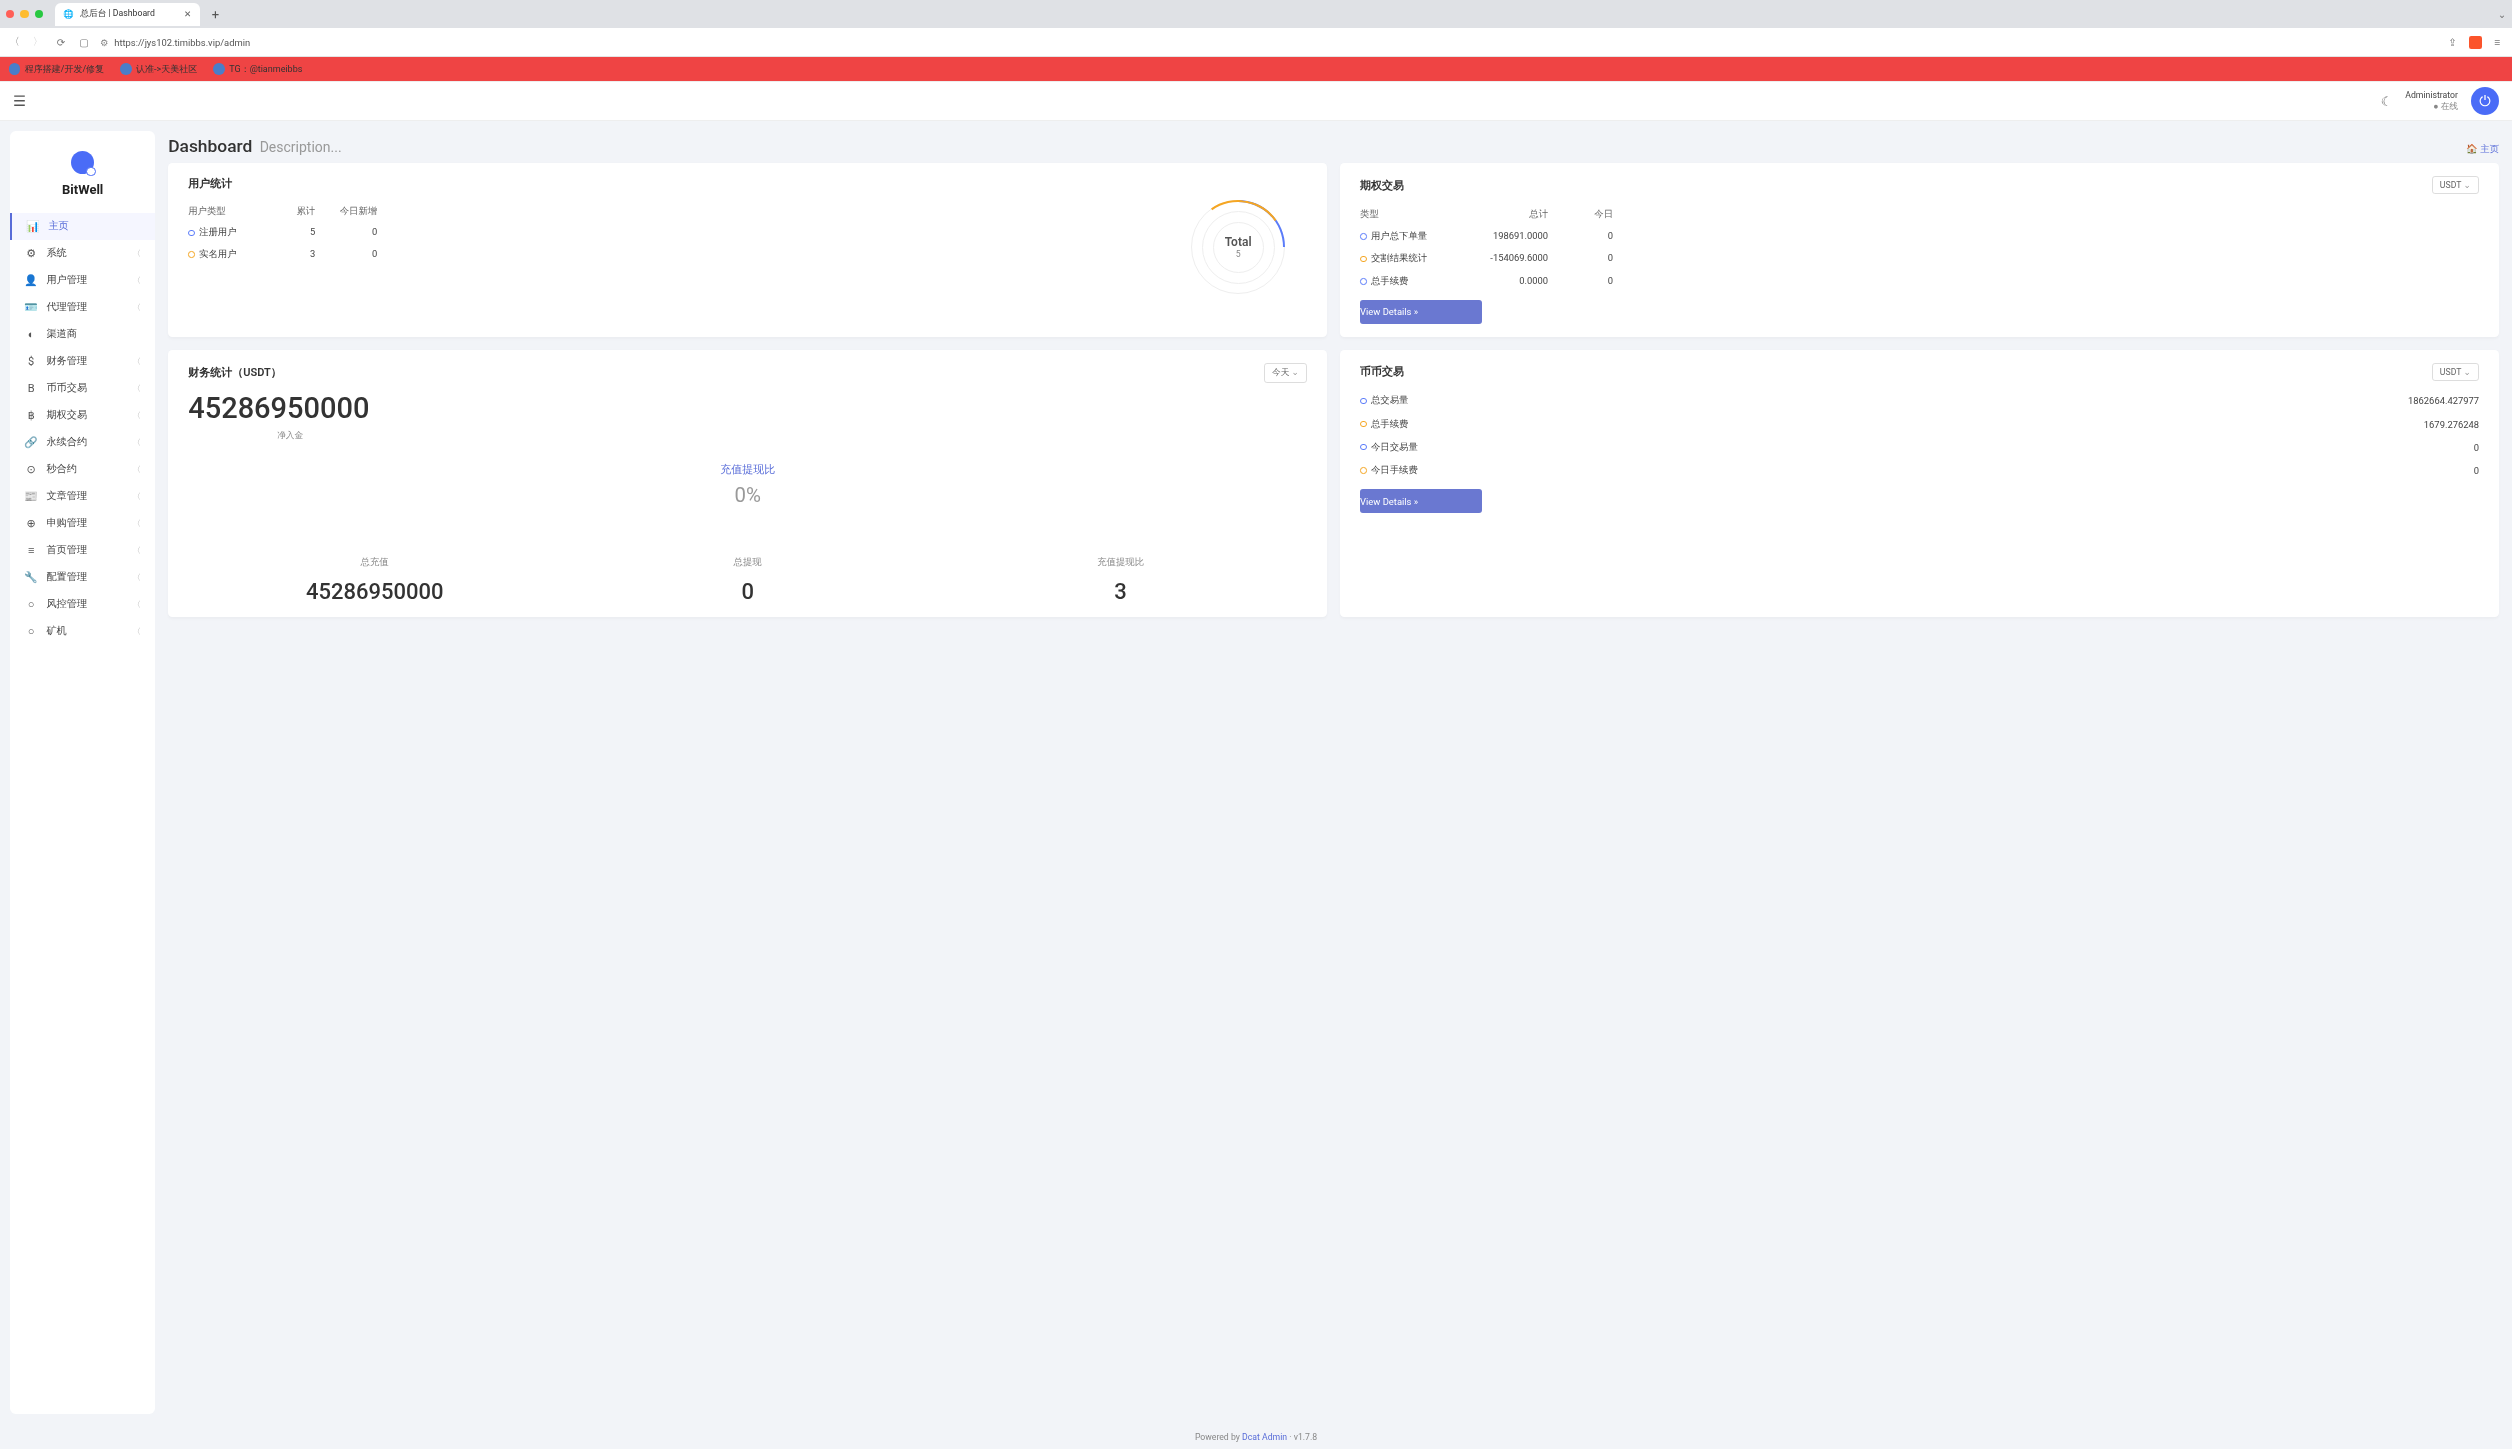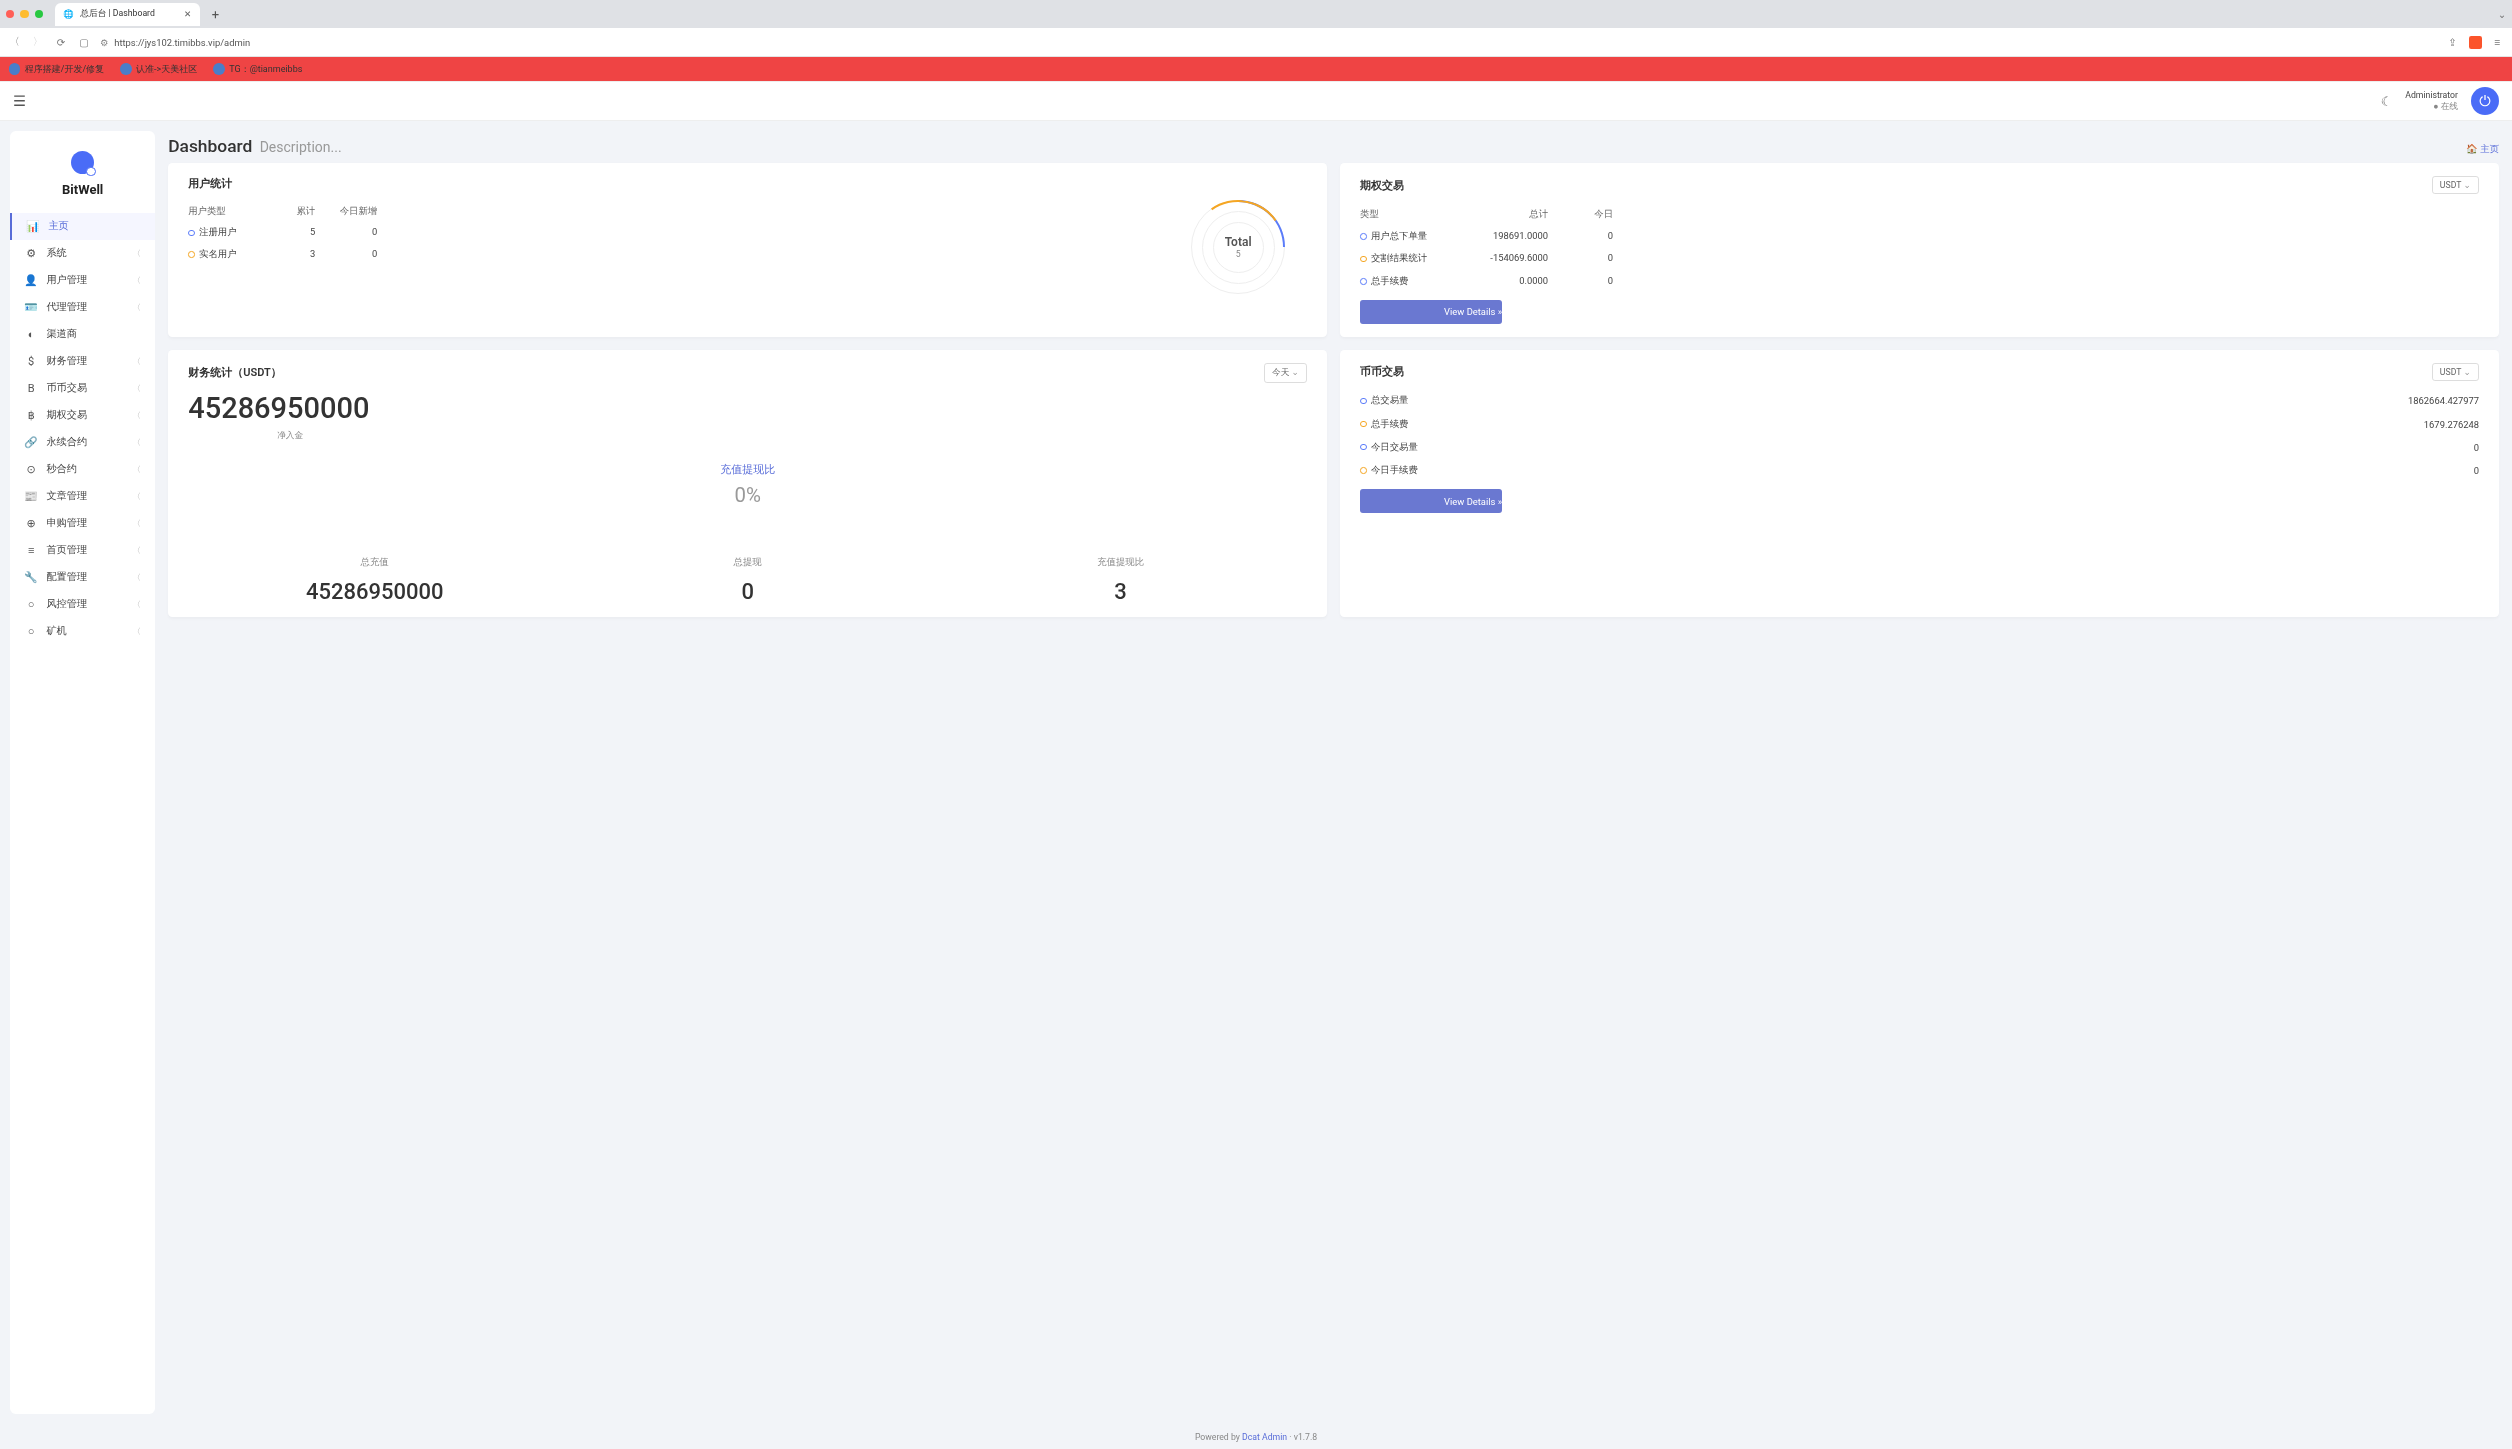--- a/index.html
+++ b/index.html
@@ -72,21 +72,21 @@
     .arc-y{position:absolute;width:94px;height:94px;border-radius:50%;border:2.9px solid transparent;border-top-color:#f5a623;transform:rotate(10deg);}
     .arc-b{position:absolute;width:94px;height:94px;border-radius:50%;border:2.9px solid transparent;border-top-color:#5b7cfa;transform:rotate(45deg);}
     .donut-c{text-align:center;z-index:2;}
     .donut-c .t{font-size:12px;color:#555;font-weight:600;}
     .donut-c .v{font-size:8.7px;color:#888;}
     
     .otable .hrow2,.otable .drow2{display:grid;grid-template-columns:94px 94px 65px;padding:4.7px 0;font-size:9.4px;}
     .hrow2{color:#666;}
     .drow2{color:#444;}
     .tr-r{text-align:right;}
-    .vd-btn{background:#6a78d1;color:#fff;text-align:right;padding:6.5px 0;border-radius:2.9px;margin-top:7.3px;cursor:pointer;width:142px;font-size:9.4px;}
+    .vd-btn{background:#6a78d1;color:#fff;text-align:left;padding:6.5px 0;border-radius:2.9px;margin-top:7.3px;cursor:pointer;width:122px;font-size:9.4px;}
     .vd-btn::after{content:" »";}
     
     .big{font-size:29px;font-weight:500;color:#333;margin-top:4.4px;}
     .sub{font-size:8.7px;color:#888;margin-top:4.4px;text-align:center;width:204px;}
     .ratio-t{color:#586cd8;font-size:11px;text-align:center;margin-top:20.4px;}
     .ratio-v{color:#999;font-size:20.4px;text-align:center;margin-top:5.8px;}
     .f-row{display:flex;justify-content:space-between;margin-top:49px;}
     .f-col{text-align:center;flex:1;}
     .f-lbl{color:#888;font-size:9.4px;margin-bottom:10.2px;}
     .f-val{font-size:22px;color:#333;font-weight:500;}

